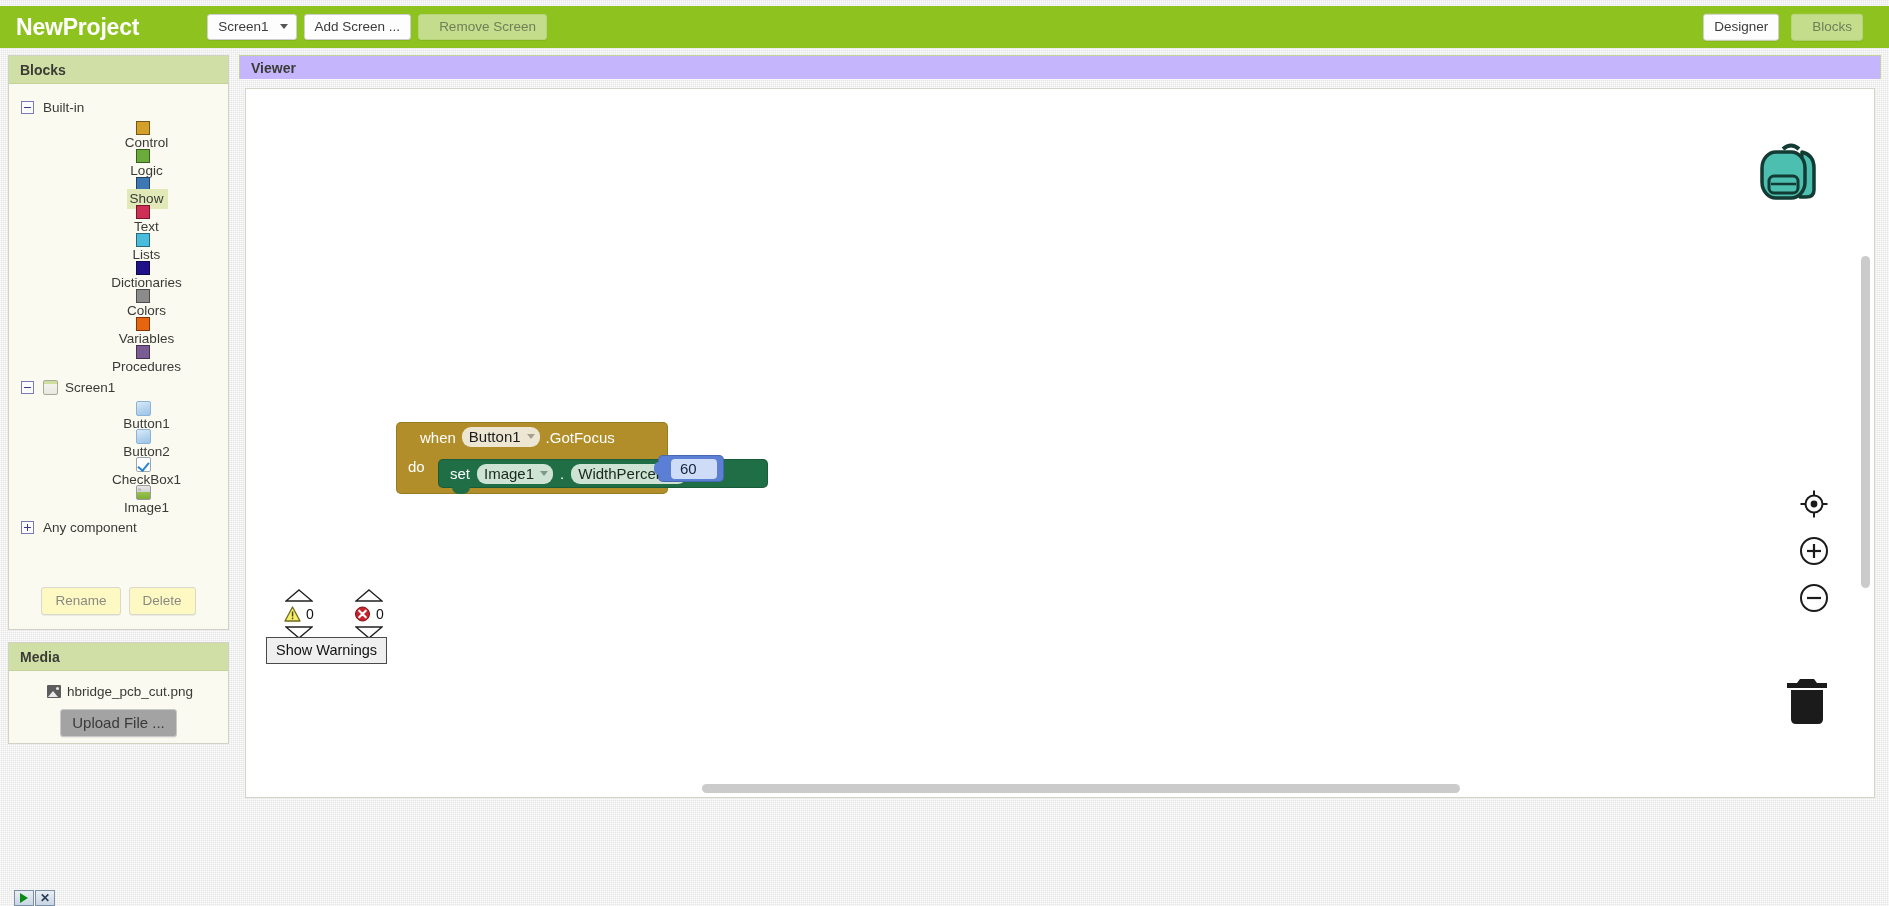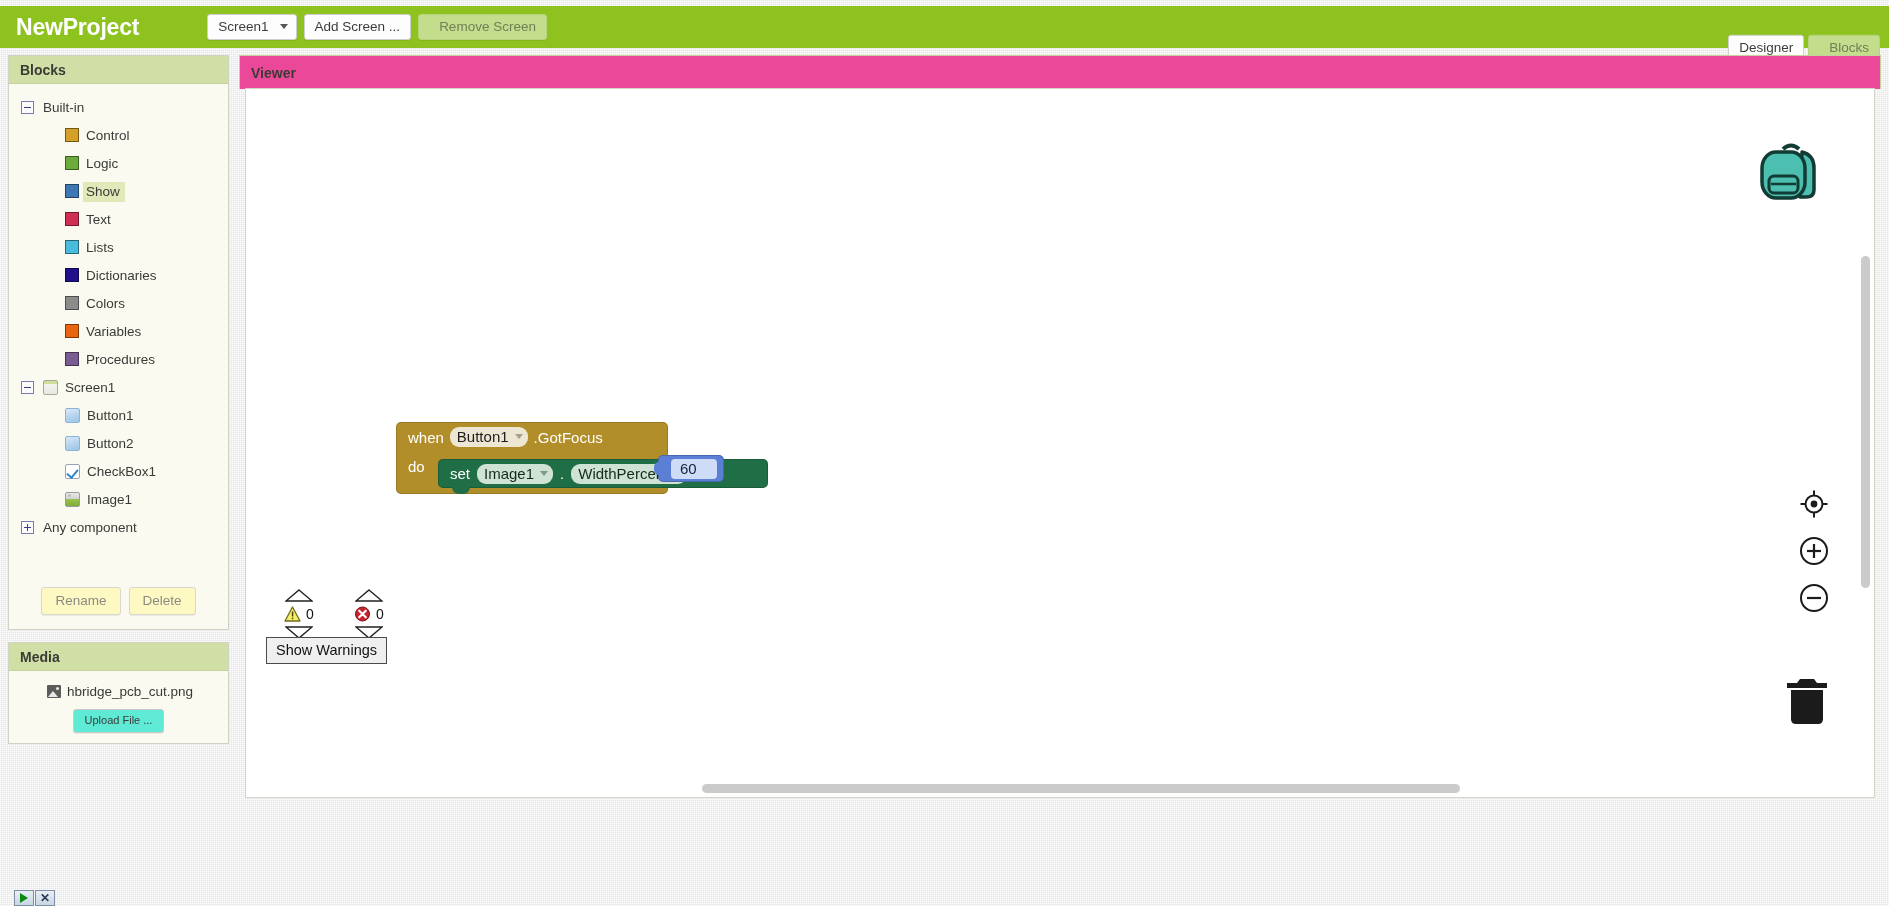--- a/index.html
+++ b/index.html
@@ -61,23 +61,23 @@
     padding-right: 8px;
   }
   .caret-down {
     width: 0; height: 0;
     border-left: 4px solid transparent;
     border-right: 4px solid transparent;
     border-top: 5px solid #555;
     display: inline-block;
   }
   #mode-toggle {
-    position: absolute; right: 9px; top: 50%;
+    position: absolute; right: 26px; top: 50%;
     transform: translateY(-50%);
-    display: flex; gap: 4px; margin-top: 21px;
+    display: flex; gap: 12px;
   }
 
   
   #blocks-panel {
     position: absolute; left: 8px; top: 55px;
     width: 221px; height: 575px;
     background: #fafaf0;
     border: 1px solid #d2d2c4;
     overflow: hidden;
   }
@@ -112,21 +112,21 @@
   .toggle-box::before {
     content: ""; position: absolute;
     left: 2px; top: 5px; width: 7px; height: 1px;
     background: #3a3a8a;
   }
   .toggle-box.plus::after {
     content: ""; position: absolute;
     left: 5px; top: 2px; width: 1px; height: 7px;
     background: #3a3a8a;
   }
-  .tree-row.child { padding-left: 56px; }
+  .tree-row.child { padding-left: 56px; flex-direction: column; }
   .tree-row.sub   { padding-left: 12px; }
   .swatch {
     width: 14px; height: 14px;
     border: 1px solid rgba(0,0,0,0.45);
     margin-right: 7px;
     flex: 0 0 auto;
   }
   .tree-row.selected .label-hit {
     background: #e2e9b8;
     padding: 2px 5px 3px 3px;
@@ -219,24 +219,24 @@
   .media-file-icon::before {
     content: ""; position: absolute;
     right: 2px; top: 2px; width: 3px; height: 3px;
     border-radius: 50%; background: #e8e8e8;
   }
   #upload-wrap {
     display: flex; justify-content: center;
     margin-top: 7px;
   }
   .btn.upload {
-    background: #5eead4;
+    background: #a3a3a3;
     border: 1px solid #c9c9c9;
     color: #3a3a3a;
-    font-size: 11px;
+    font-size: 15px;
     padding: 5px 11px 6px 11px;
   }
 
   
   #status-mini {
     position: absolute; left: 14px; bottom: 0px;
     display: flex; gap: 1px;
   }
   .mini-box {
     width: 20px; height: 16px;
@@ -251,22 +251,22 @@
     border-bottom: 5px solid transparent;
   }
   .mini-x { font-size: 12px; color: #2b3d55; font-weight: bold; line-height: 1; }
 
   
   #viewer-wrap {
     position: absolute; left: 239px; top: 55px;
     width: 1642px; height: 777px;
   }
   #viewer-header {
-    height: 34px;
-    background: #ec4899;
+    height: 24px;
+    background: #c4b5fd;
     border: 1px solid #c3d399;
     border-bottom: none;
     display: flex; align-items: center;
     padding-left: 11px;
     font-size: 14px; font-weight: bold; color: #3b3b36;
   }
   #canvas {
     position: absolute;
     left: 6px; top: 33px;
     width: 1630px; height: 710px;
@@ -280,21 +280,21 @@
     position: absolute; left: 150px; top: 333px;
     background: #b18e29;
     border-radius: 5px;
     padding: 0;
     width: 272px; height: 72px;
     box-shadow: inset 0 0 0 1px rgba(0,0,0,0.14);
   }
   #when-row {
     display: flex; align-items: center;
     height: 30px;
-    padding-left: 12px;
+    padding-left: 24px;
     gap: 6px;
   }
   .blk-text {
     color: #ffffff;
     font-size: 15px;
     font-family: "Liberation Sans", sans-serif;
     white-space: nowrap;
   }
   .blk-field {
     background: #ece6d3;

